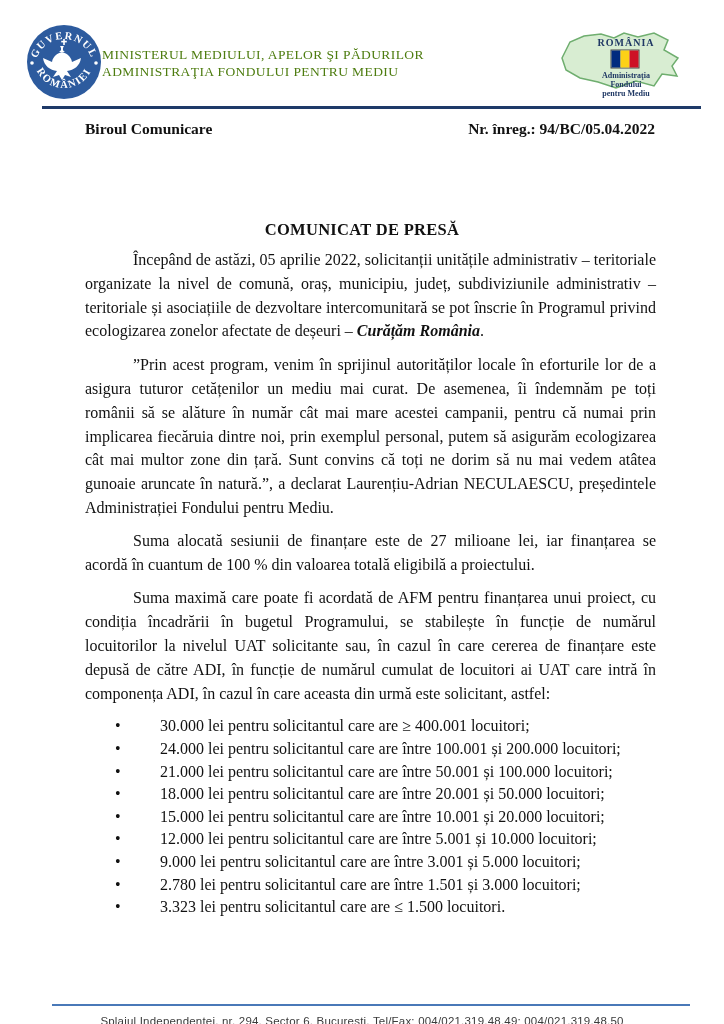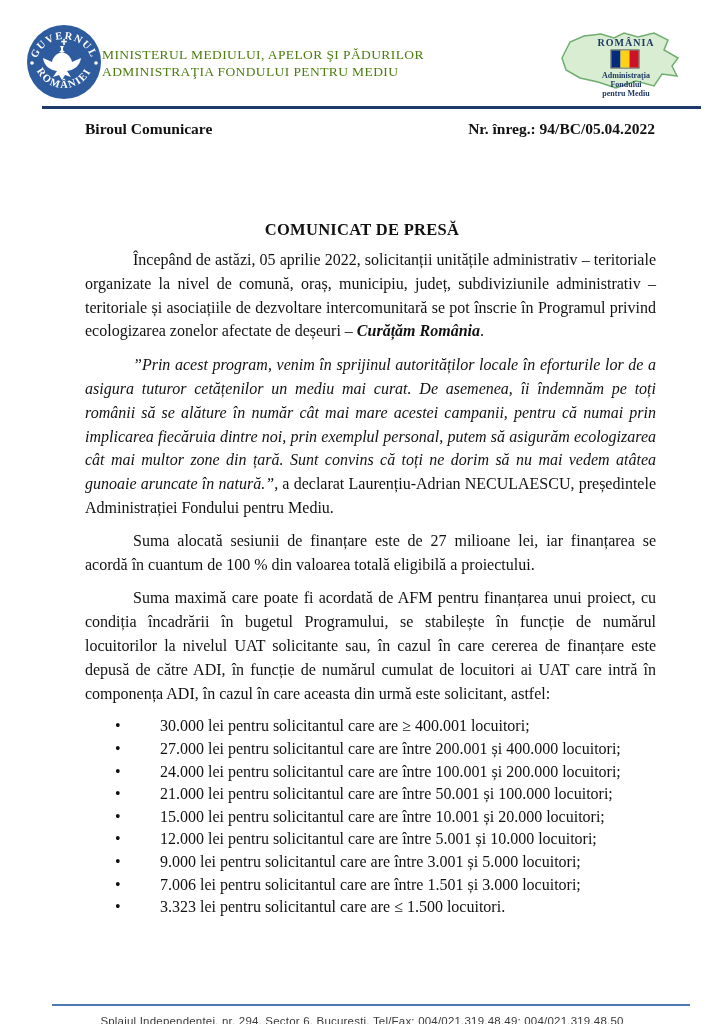--- a/index.html
+++ b/index.html
@@ -31,21 +31,21 @@
   
   .doc-title { position:absolute; left:0; right:0; top:186px; text-align:center;
                font-size:16.5px; font-weight:bold; letter-spacing:.3px;margin-top:34px; }
 
   
   .content { position:absolute; left:85px; top:248px; width:571px;
              font-size:16px; line-height:23.8px; }
   .para { text-align:justify; text-indent:48px; margin-bottom:10px; }
   .para.quote { margin-bottom:9px; }
   .seg.b  { font-weight:normal; }
-  .seg.i  { font-style:italic; }
+  .seg.i  { }
   .seg.bi { font-weight:bold; font-style:italic; }
 
   .benefit-list { list-style:none; margin-top:9px; }
   .benefit-list li { position:relative; padding-left:75px; line-height:22.6px;
                      text-align:left; }
   .benefit-list li::before { content:"\2022"; position:absolute; left:30px; }
   .benefit-list .amount { font-weight:normal; }
 
   
   .footer { position:absolute; left:0; right:0; top:1004px;text-decoration:underline; }
@@ -117,27 +117,27 @@
 
   <div class="doc-title">COMUNICAT DE PRESĂ</div>
 
   <div class="content">
     <p class="para"><span class="seg ">Începând de astăzi, </span><span class="seg b">05 aprilie 2022</span><span class="seg ">, solicitanții unitățile administrativ – teritoriale organizate la nivel de comună, oraș, municipiu, județ, subdiviziunile administrativ – teritoriale și asociațiile de dezvoltare intercomunitară se pot înscrie în </span><span class="seg b">Programul privind ecologizarea zonelor afectate de deșeuri – </span><span class="seg bi">Curățăm România</span><span class="seg ">.</span></p>
     <p class="para quote"><span class="seg i">”Prin acest program, venim în sprijinul autorităților locale în eforturile lor de a asigura tuturor cetățenilor un mediu mai curat. De asemenea, îi îndemnăm pe toți românii să se alăture în număr cât mai mare acestei campanii, pentru că numai prin implicarea fiecăruia dintre noi, prin exemplul personal, putem să asigurăm ecologizarea cât mai multor zone din țară. Sunt convins că toți ne dorim să nu mai vedem atâtea gunoaie aruncate în natură.”</span><span class="seg ">, a declarat Laurențiu-Adrian NECULAESCU, președintele Administrației Fondului pentru Mediu.</span></p>
     <p class="para"><span class="seg ">Suma alocată sesiunii de finanțare este de </span><span class="seg b">27 milioane lei</span><span class="seg ">, iar finanțarea se acordă în cuantum de </span><span class="seg b">100 % din valoarea totală eligibilă a proiectului</span><span class="seg ">.</span></p>
     <p class="para"><span class="seg ">Suma maximă care poate fi acordată de AFM pentru finanțarea unui proiect, cu condiția încadrării în bugetul Programului, se stabilește în funcție de numărul locuitorilor la nivelul UAT solicitante sau, în cazul în care cererea de finanțare este depusă de către ADI, în funcție de numărul cumulat de locuitori ai UAT care intră în componența ADI, în cazul în care aceasta din urmă este solicitant, astfel:</span></p>
     <ul class="benefit-list">
         <li><span class="amount">30.000 lei</span><span> pentru solicitantul care are ≥ 400.001 locuitori;</span></li>
-        <li><span class="amount">27.000 lei</span><span> pentru solicitantul care are între 200.001 și 400.000 locuitori;</span></li>
         <li><span class="amount">24.000 lei</span><span> pentru solicitantul care are între 100.001 și 200.000 locuitori;</span></li>
         <li><span class="amount">21.000 lei</span><span> pentru solicitantul care are între 50.001 și 100.000 locuitori;</span></li>
+        <li><span class="amount">18.000 lei</span><span> pentru solicitantul care are între 20.001 și 50.000 locuitori;</span></li>
         <li><span class="amount">15.000 lei</span><span> pentru solicitantul care are între 10.001 și 20.000 locuitori;</span></li>
         <li><span class="amount">12.000 lei</span><span> pentru solicitantul care are între 5.001 și 10.000 locuitori;</span></li>
         <li><span class="amount">9.000 lei</span><span> pentru solicitantul care are între 3.001 și 5.000 locuitori;</span></li>
-        <li><span class="amount">7.006 lei</span><span> pentru solicitantul care are între 1.501 și 3.000 locuitori;</span></li>
+        <li><span class="amount">2.780 lei</span><span> pentru solicitantul care are între 1.501 și 3.000 locuitori;</span></li>
         <li><span class="amount">3.323 lei</span><span> pentru solicitantul care are ≤ 1.500 locuitori.</span></li>
       </ul>
   </div>
 
   <div class="footer">
     <div class="footer-rule"></div>
     <div class="footer-text">
       <div>Splaiul Independenţei, nr. 294, Sector 6, Bucureşti, Tel/Fax: 004/021.319.48.49; 004/021.319.48.50</div>
       <div>www.afm.ro</div>
     </div>

